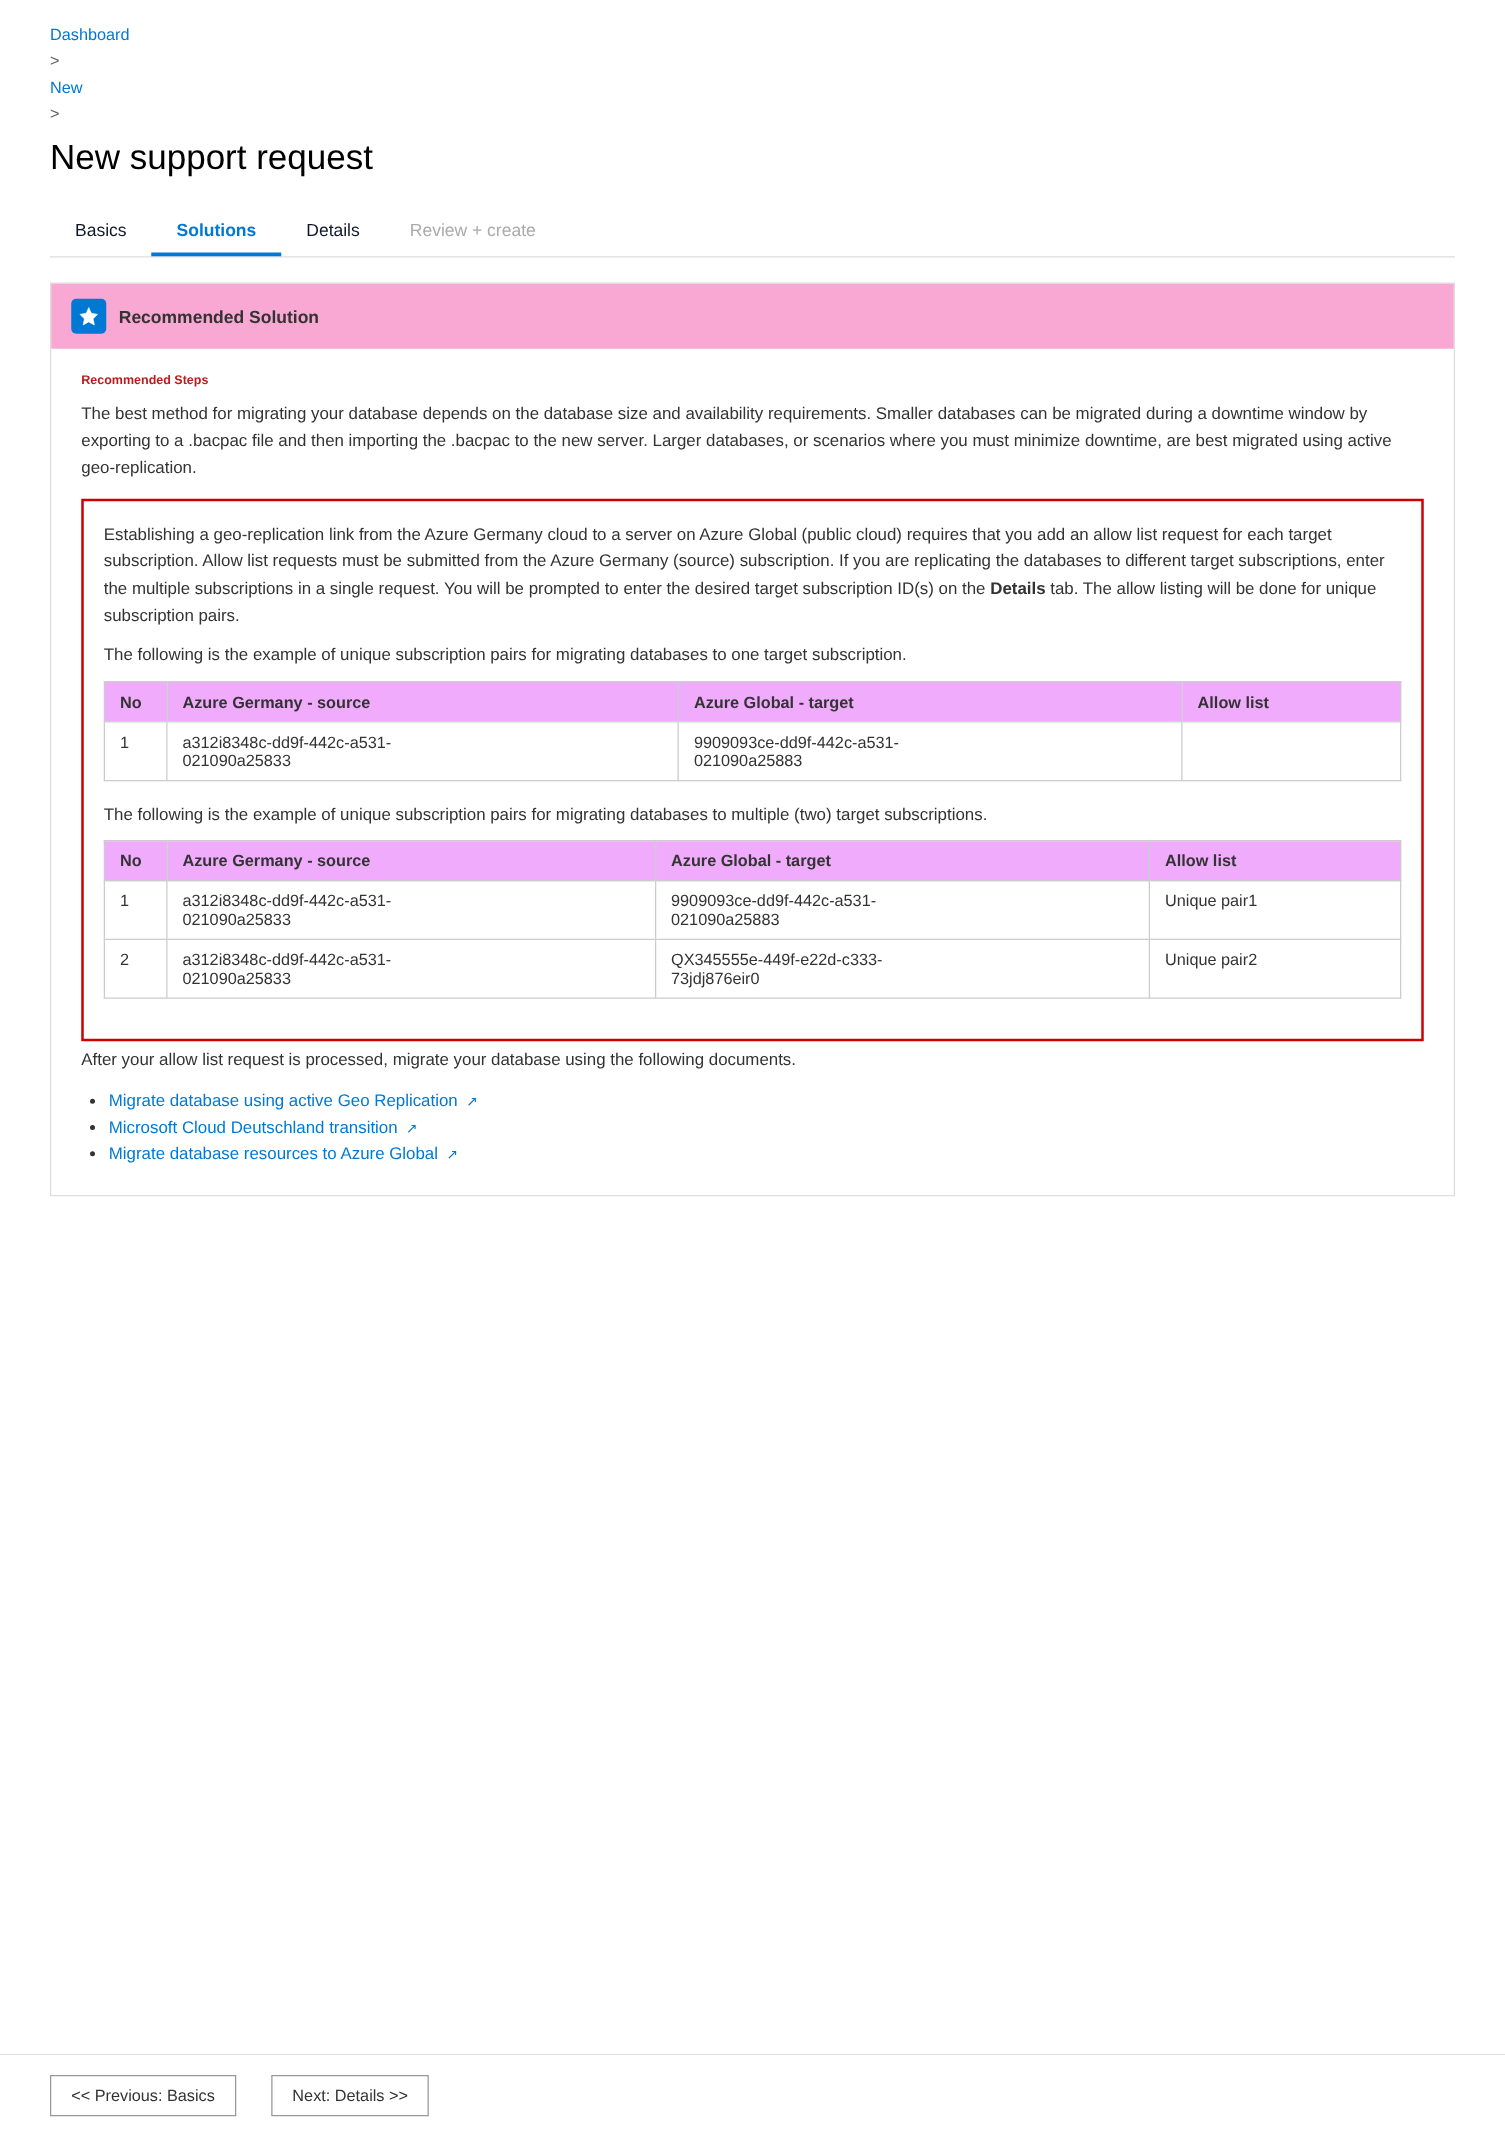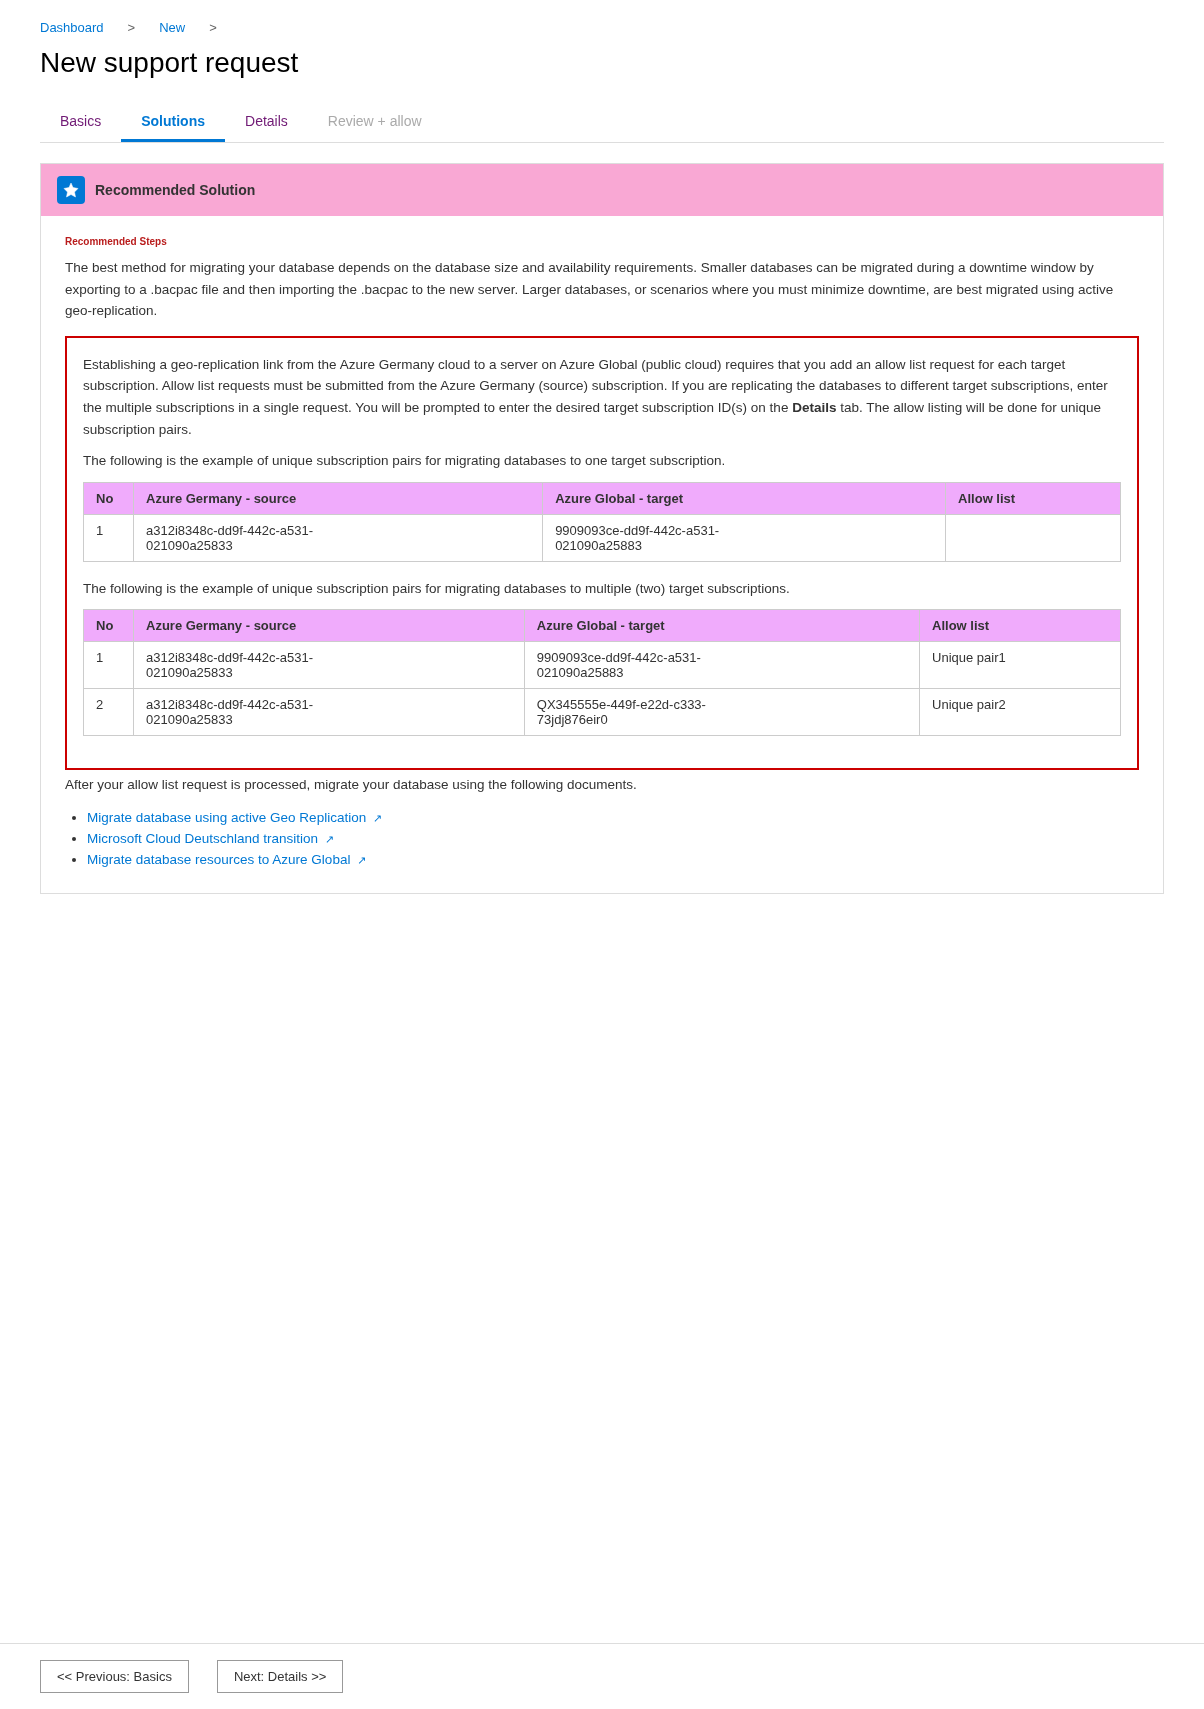--- a/index.html
+++ b/index.html
@@ -12,22 +12,23 @@
       min-height: 1709px;
     }
     .page-container {
       padding: 20px 40px 40px 40px;
     }
     .breadcrumb {
       font-size: 13px;
       color: #0078d4;
       margin-bottom: 12px;
       display: flex;
-      align-items: flex-end;
-      gap: 24px;
+      align-items: flex-start;
+      gap: 6px;
+      flex-direction: column;
     }
     .breadcrumb span.sep {
       color: #666;
     }
     .breadcrumb a {
       color: #0078d4;
       text-decoration: none;
     }
     .page-title {
       font-size: 28px;
@@ -39,21 +40,21 @@
     .tabs {
       display: flex;
       border-bottom: 1px solid #ddd;
       margin-bottom: 0;
       gap: 0;
     }
     .tab {
       padding: 10px 20px;
       font-size: 14px;
       cursor: pointer;
-      color: #701a75;
+      color: #0f172a;
       border-bottom: 3px solid transparent;
       font-weight: 400;
       white-space: nowrap;
     }
     .tab.active {
       color: #0078d4;
       border-bottom: 3px solid #0078d4;
       font-weight: 600;
     }
     .tab.disabled {
@@ -202,21 +203,21 @@
     <a href="#">New</a>
     <span class="sep">&gt;</span>
   </div>
 
   <h1 class="page-title">New support request</h1>
 
   <div class="tabs">
     <div class="tab">Basics</div>
     <div class="tab active">Solutions</div>
     <div class="tab">Details</div>
-    <div class="tab disabled">Review + allow</div>
+    <div class="tab disabled">Review + create</div>
   </div>
 
   <div class="content-card">
 
     <div class="rec-solution-header">
       <div class="rec-solution-icon">
         <svg width="16" height="16" viewBox="0 0 16 16" fill="none">
           <path d="M8 1L10 5.5L15 6.5L11.5 10L12.5 15L8 12.5L3.5 15L4.5 10L1 6.5L6 5.5L8 1Z" fill="white" stroke="white" stroke-width="0.5"></path>
         </svg>
       </div>

